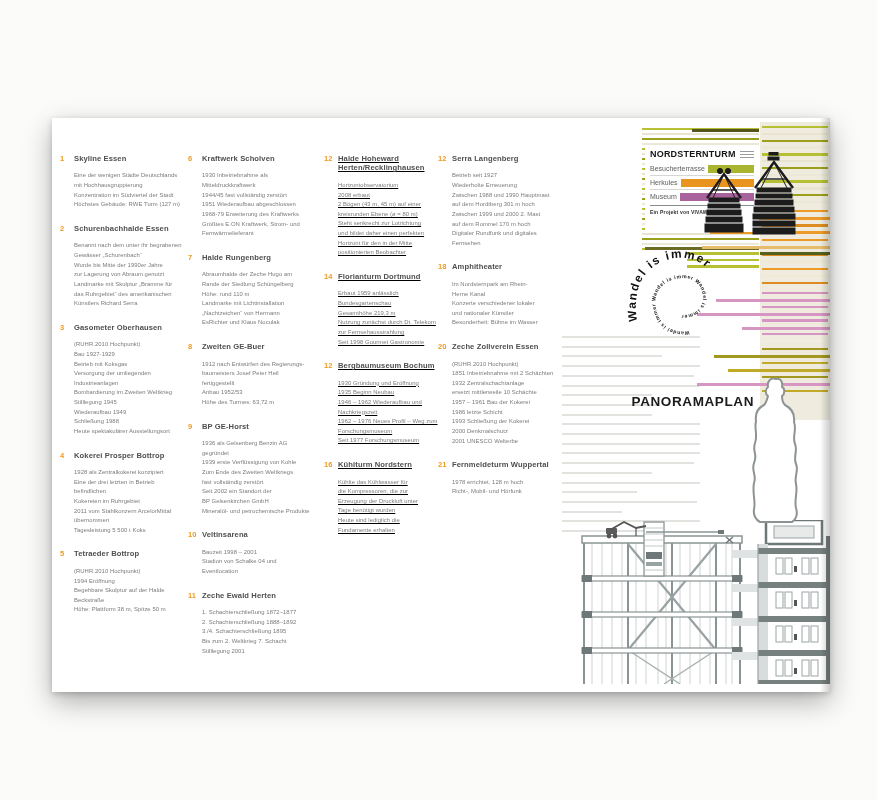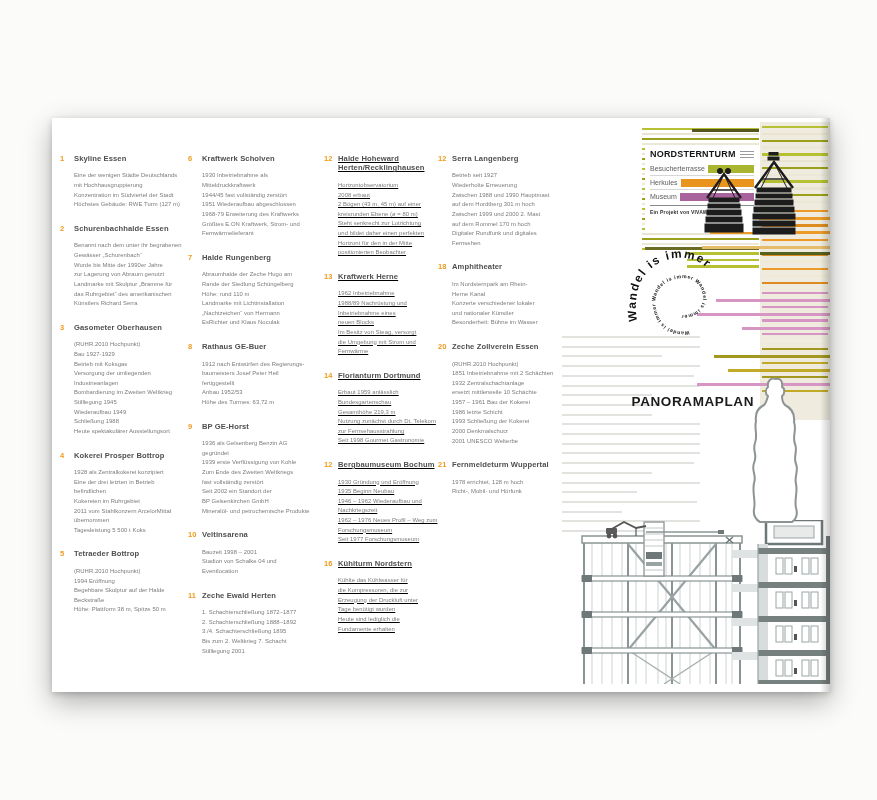--- a/index.html
+++ b/index.html
@@ -440,21 +440,21 @@
     <div class="ebody">Abraumhalde der Zeche Hugo am
 Rande der Siedlung Schüngelberg
 Höhe: rund 110 m
 Landmarke mit Lichtinstallation
 „Nachtzeichen“ von Hermann
 EsRichter und Klaus Noculak</div>
   </div>
 
   <div class="entry">
     <span class="num">8</span>
-    <div class="etitle">Rathaus GE-Buer</div>
+    <div class="etitle">Zweiten GE-Buer</div>
     <div class="ebody">1912 nach Entwürfen des Regierungs-
 baumeisters Josef Peter Heil
 fertiggestellt
 Anbau 1952/53
 Höhe des Turmes: 63,72 m</div>
   </div>
 
   <div class="entry">
     <span class="num">9</span>
     <div class="etitle">BP GE-Horst</div>
@@ -493,31 +493,20 @@
     <div class="ebody">Horizontobservatorium
 2008 erbaut
 2 Bögen (43 m, 45 m) auf einer
 kreisrunden Ebene (ø = 80 m)
 Steht senkrecht zur Lotrichtung
 und bildet daher einen perfekten
 Horizont für den in der Mitte
 positionierten Beobachter</div>
   </div>
 
-  <div class="entry">
-    <span class="num">13</span>
-    <div class="etitle">Kraftwerk Herne</div>
-    <div class="ebody">1962 Inbetriebnahme
-1988/89 Nachrüstung und
-Inbetriebnahme eines
-neuen Blocks
-Im Besitz von Steag, versorgt
-die Umgebung mit Strom und
-Fernwärme</div>
-  </div>
 
   <div class="entry">
     <span class="num">14</span>
     <div class="etitle">Florianturm Dortmund</div>
     <div class="ebody">Erbaut 1959 anlässlich Bundesgartenschau
 Gesamthöhe 219,3 m
 Nutzung zunächst durch Dt. Telekom
 zur Fernsehausstrahlung
 Seit 1998 Gourmet Gastronomie</div>
   </div>

